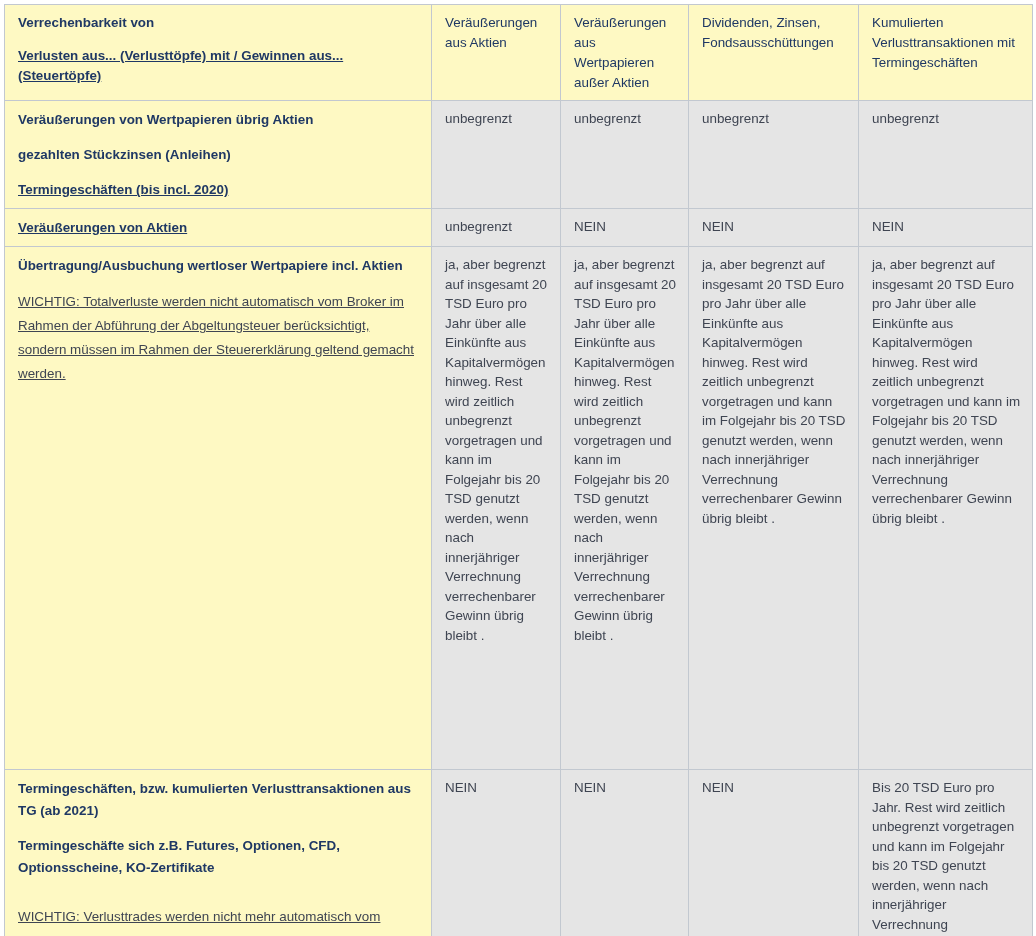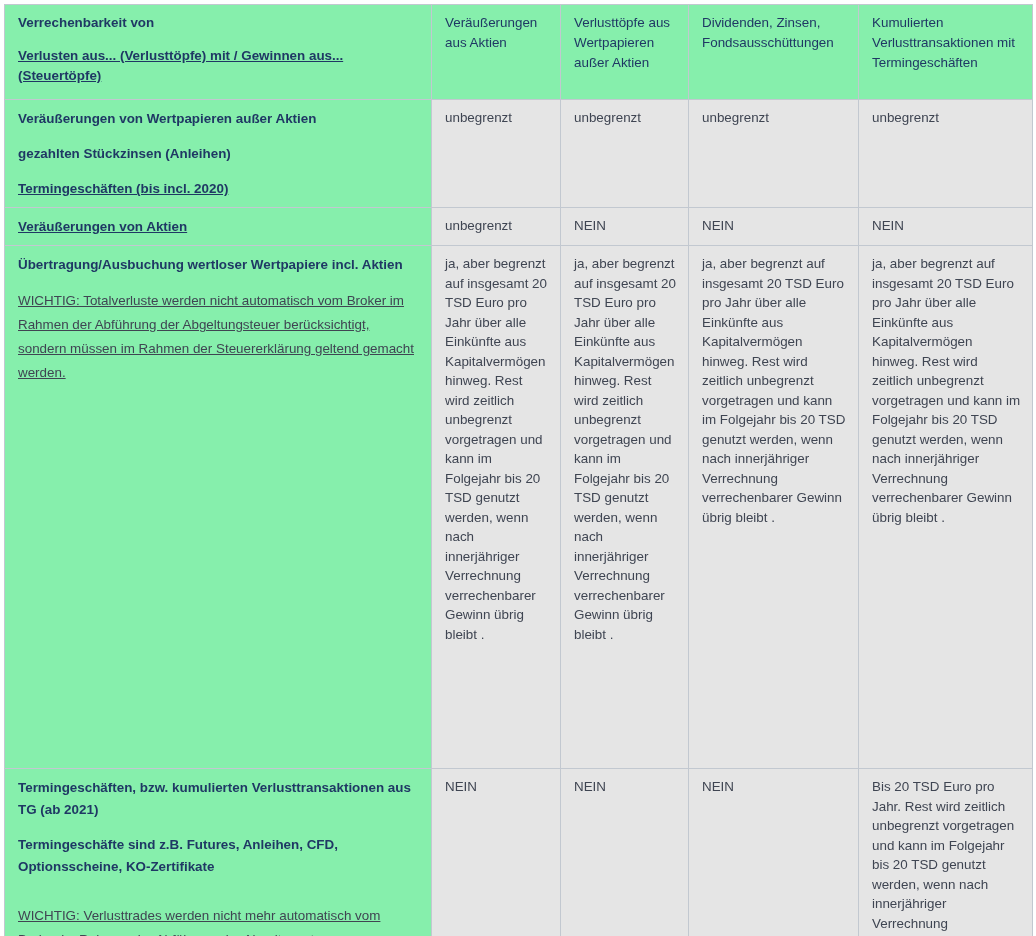--- a/index.html
+++ b/index.html
@@ -22,21 +22,21 @@
   .matrix th, .matrix td {
     border: 1px solid #c2c8d0;
     vertical-align: top;
     text-align: left;
     padding: 8px 11px 7px 13px;
     font-size: 13.4px;
     font-weight: normal;
   }
   
   .matrix thead th, .matrix tbody th {
-    background: #86efac;
+    background: #fef9c3;
   }
   .matrix td {
     background: #e5e5e5;
     color: #3f4552;
     line-height: 19.5px;
   }
   
   .hd {
     color: #1f3864;
     font-weight: bold;
@@ -70,29 +70,29 @@
     <col style="width:170px">
     <col style="width:174px">
   </colgroup>
   <thead>
     <tr class="r-head">
       <th>
         <p class="cellp hd">Verrechenbarkeit von</p>
         <p class="cellp hd">Verlusten aus... (Verlusttöpfe) mit /  Gewinnen aus... (Steuertöpfe)</p>
       </th>
       <th class="hd">Veräußerungen aus Aktien</th>
-      <th class="hd">Verlusttöpfe aus Wertpapieren außer Aktien</th>
+      <th class="hd">Veräußerungen aus Wertpapieren außer Aktien</th>
       <th class="hd">Dividenden, Zinsen, Fondsausschüttungen</th>
       <th class="hd">Kumulierten Verlusttransaktionen mit Termingeschäften</th>
     </tr>
   </thead>
   <tbody>
     <tr class="r-1">
       <th>
-        <p class="cellp hd">Veräußerungen von Wertpapieren außer Aktien</p>
+        <p class="cellp hd">Veräußerungen von Wertpapieren übrig Aktien</p>
         <p class="cellp hd">gezahlten Stückzinsen (Anleihen)</p>
         <p class="cellp hd">Termingeschäften (bis incl. 2020)</p>
       </th>
       <td>unbegrenzt</td>
       <td>unbegrenzt</td>
       <td>unbegrenzt</td>
       <td>unbegrenzt</td>
     </tr>
     <tr class="r-2">
       <th>
@@ -109,21 +109,21 @@
         <p class="cellp note">WICHTIG: Totalverluste werden nicht automatisch vom Broker im Rahmen der Abführung der Abgeltungsteuer berücksichtigt, sondern müssen im Rahmen der Steuererklärung geltend gemacht werden.</p>
       </th>
       <td>ja, aber begrenzt auf insgesamt 20 TSD Euro pro Jahr über alle Einkünfte aus Kapitalvermögen hinweg. Rest wird zeitlich unbegrenzt vorgetragen und kann im Folgejahr bis 20 TSD genutzt werden, wenn nach innerjähriger Verrechnung verrechenbarer Gewinn übrig bleibt .</td>
       <td>ja, aber begrenzt auf insgesamt 20 TSD Euro pro Jahr über alle Einkünfte aus Kapitalvermögen hinweg. Rest wird zeitlich unbegrenzt vorgetragen und kann im Folgejahr bis 20 TSD genutzt werden, wenn nach innerjähriger Verrechnung verrechenbarer Gewinn übrig bleibt .</td>
       <td>ja, aber begrenzt auf insgesamt 20 TSD Euro pro Jahr über alle Einkünfte aus Kapitalvermögen hinweg. Rest wird zeitlich unbegrenzt vorgetragen und kann im Folgejahr bis 20 TSD genutzt werden, wenn nach innerjähriger Verrechnung verrechenbarer Gewinn übrig bleibt .</td>
       <td>ja, aber begrenzt auf insgesamt 20 TSD Euro pro Jahr über alle Einkünfte aus Kapitalvermögen hinweg. Rest wird zeitlich unbegrenzt vorgetragen und kann im Folgejahr bis 20 TSD genutzt werden, wenn nach innerjähriger Verrechnung verrechenbarer Gewinn übrig bleibt .</td>
     </tr>
     <tr class="r-4">
       <th>
         <p class="cellp hd">Termingeschäften, bzw. kumulierten Verlusttransaktionen aus TG  (ab 2021)</p>
-        <p class="cellp hd">Termingeschäfte sind z.B. Futures, Anleihen, CFD, Optionsscheine, KO-Zertifikate</p>
+        <p class="cellp hd">Termingeschäfte sich z.B. Futures, Optionen, CFD, Optionsscheine, KO-Zertifikate</p>
         <p class="cellp note gap">WICHTIG: Verlusttrades werden nicht mehr automatisch vom Broker im Rahmen der Abführung der Abgeltungsteuer berücksichtigt, sondern müssen im Rahmen der Steuererklärung geltend gemacht werden. Die Steuer bei Gewinntrades wird dagegen sofort abgezogen. (2021 noch Übergangsregelung, die aber an der Steuerschuld an sich nichts ändert)</p>
       </th>
       <td>NEIN</td>
       <td>NEIN</td>
       <td>NEIN</td>
       <td>Bis 20 TSD Euro pro Jahr. Rest wird zeitlich unbegrenzt vorgetragen und kann im Folgejahr bis 20 TSD genutzt werden, wenn nach innerjähriger Verrechnung verrechenbarer Gewinn übrig bleibt .</td>
     </tr>
   </tbody>
 </table>
 

